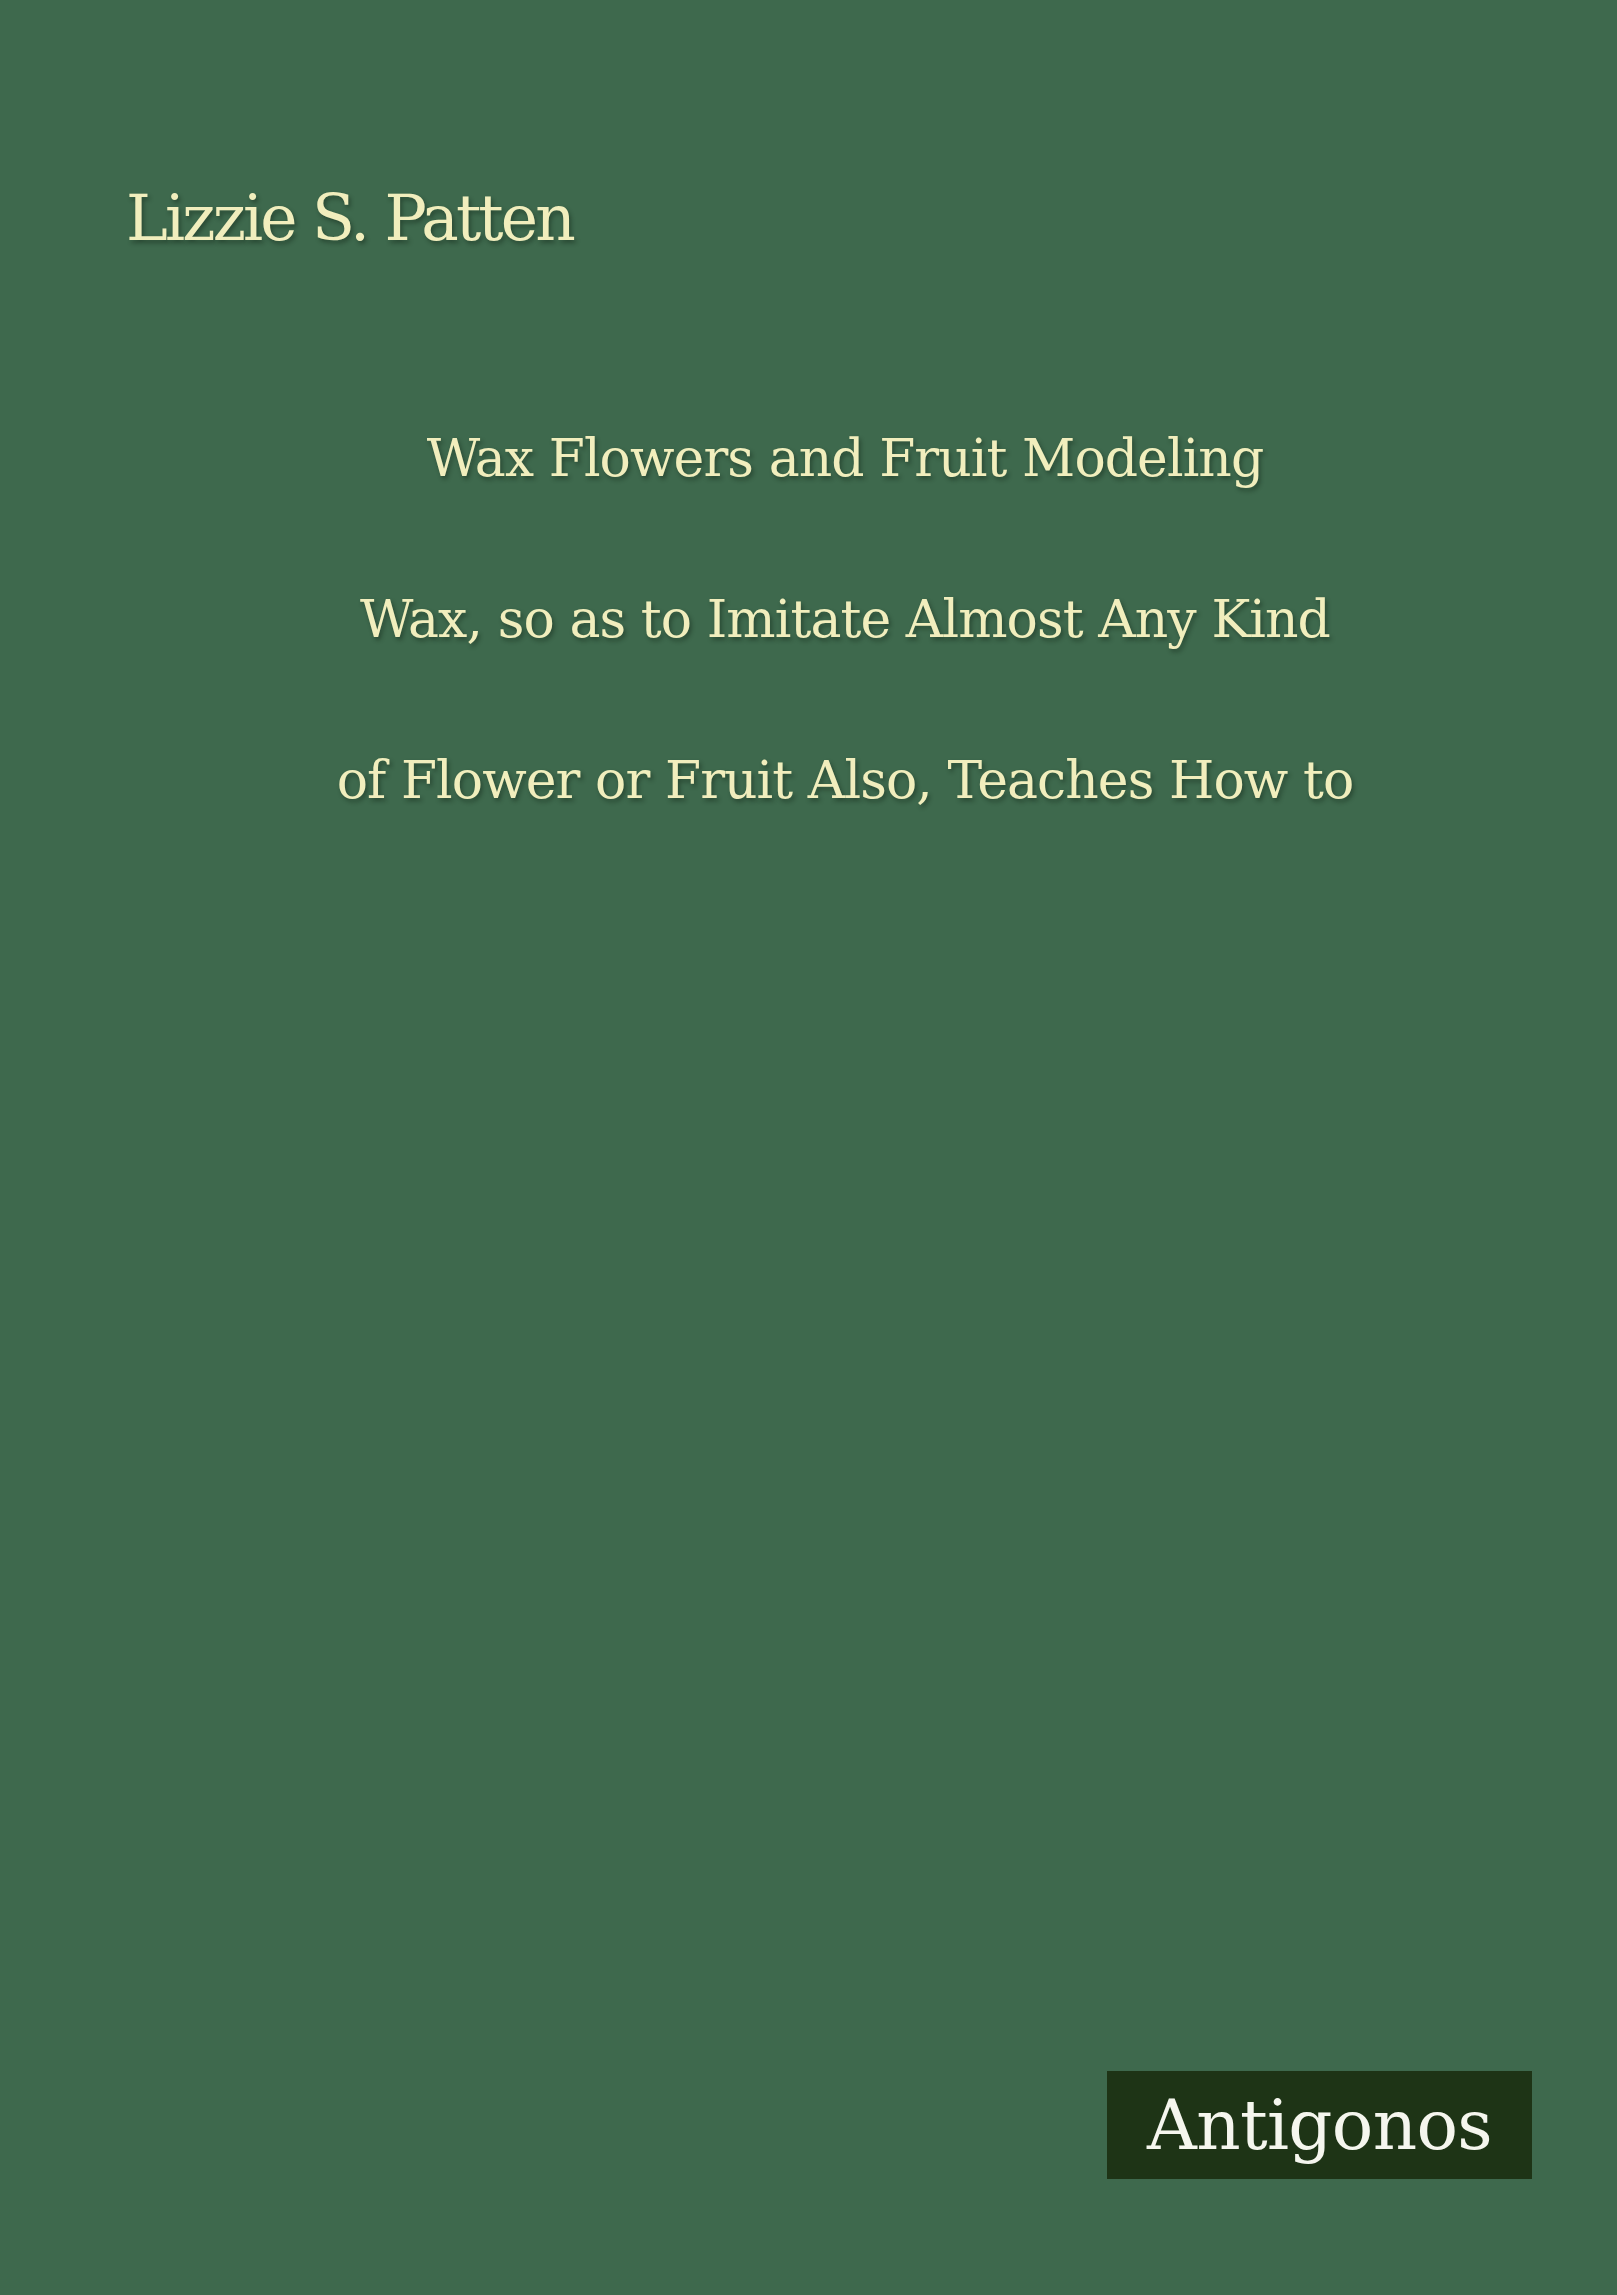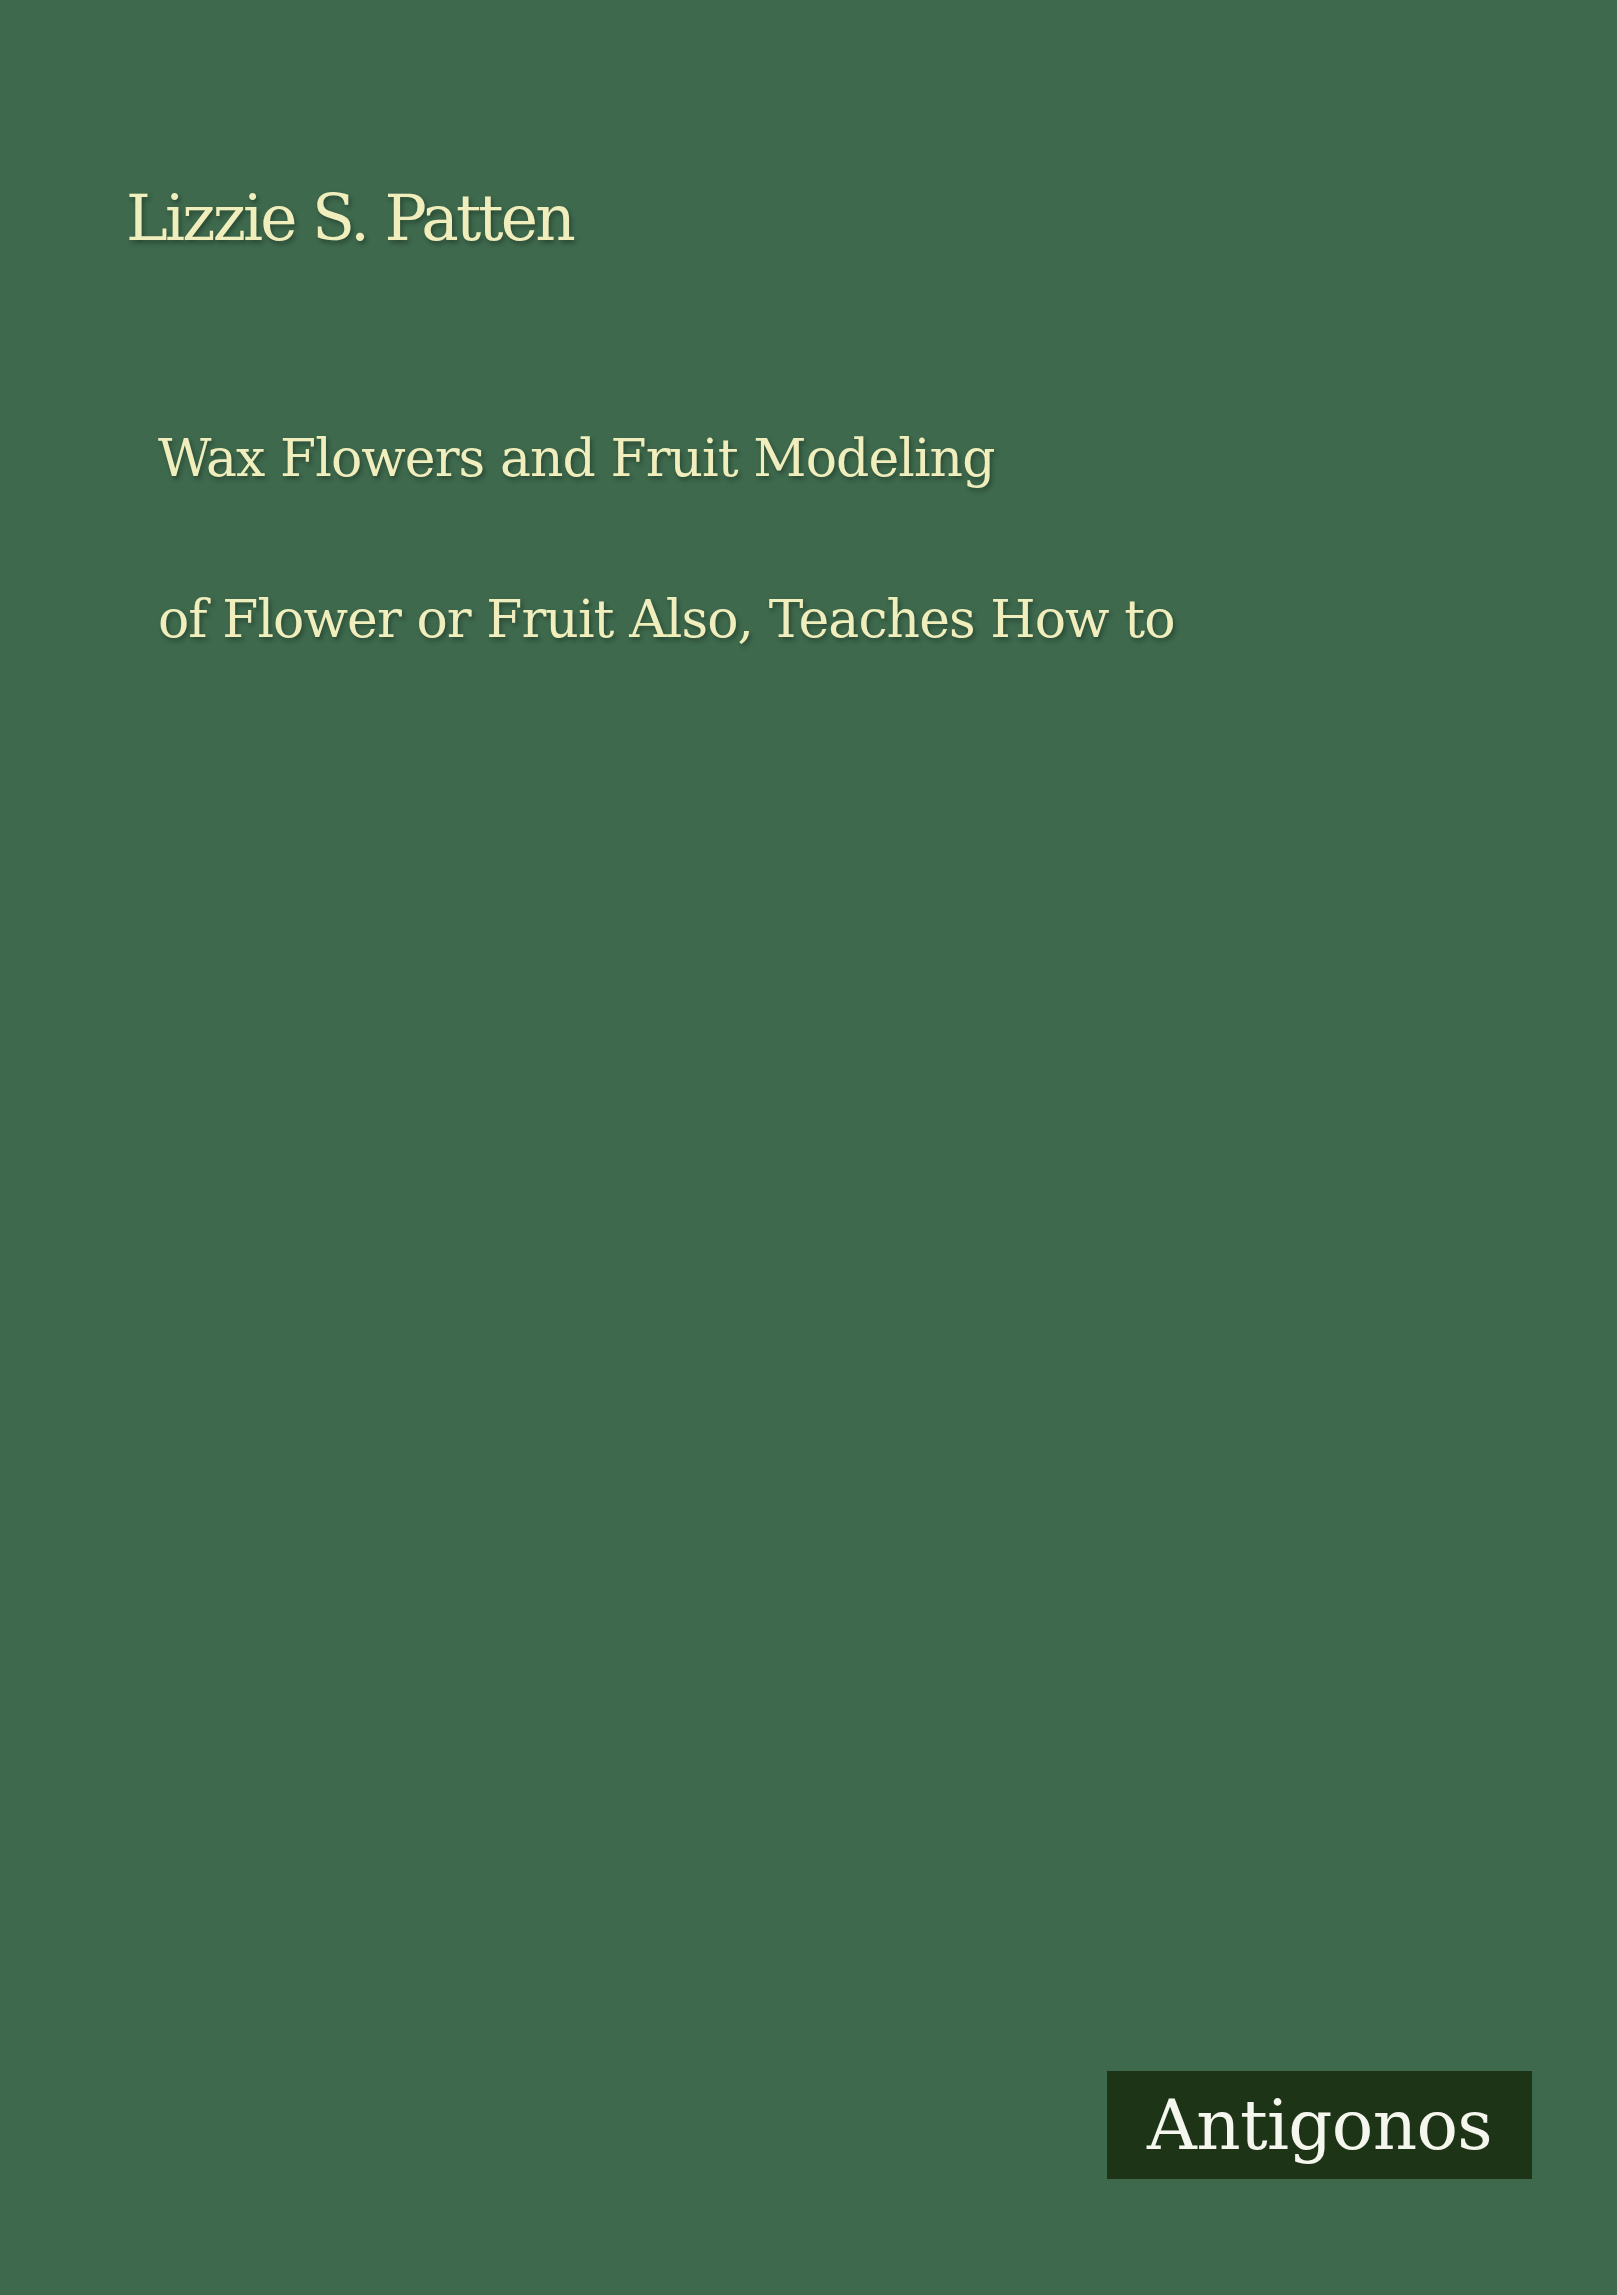--- a/index.html
+++ b/index.html
@@ -1,21 +1,21 @@
 <!DOCTYPE html>
 <html style="--bg: #3e694d; --ink: #f1eebd; --box-bg: #1e3416; --box-ink: #f5f6ee;font-size:10.8px"><head>
 <meta charset="utf-8">
 <style>
   :root {
     --bg: #3e694d;
     --ink: #f1eebd;
     --box-bg: #1e3416;
     --box-ink: #f5f6ee;
   }
-  * { margin: 16px; padding: 16px; box-sizing: border-box; }
+  * { margin: 16px; padding: 16px; box-sizing: border-box; text-align: center; }
   html, body { margin: 0; padding: 0; }
   body {
     width: 1618px;
     height: 2295px;
     background: var(--bg);
     position: relative;
     overflow: hidden;
     font-family: "DejaVu Serif", serif;
   }
   .cover {
@@ -68,20 +68,21 @@
 </style>
 </head>
 <body>
 
 <div class="cover">
 
   <div class="author">Lizzie S. Patten</div>
 
   <div class="title">
     <div class="title-line">Wax Flowers and Fruit Modeling</div>
+    <div class="title-line">Wax, so as to Imitate Almost Any Kind</div>
     <div class="title-line">of Flower or Fruit Also, Teaches How to</div>
   </div>
 
   <div class="publisher-box">
     <span class="publisher">Antigonos</span>
   </div>
 
 </div>
 
 

